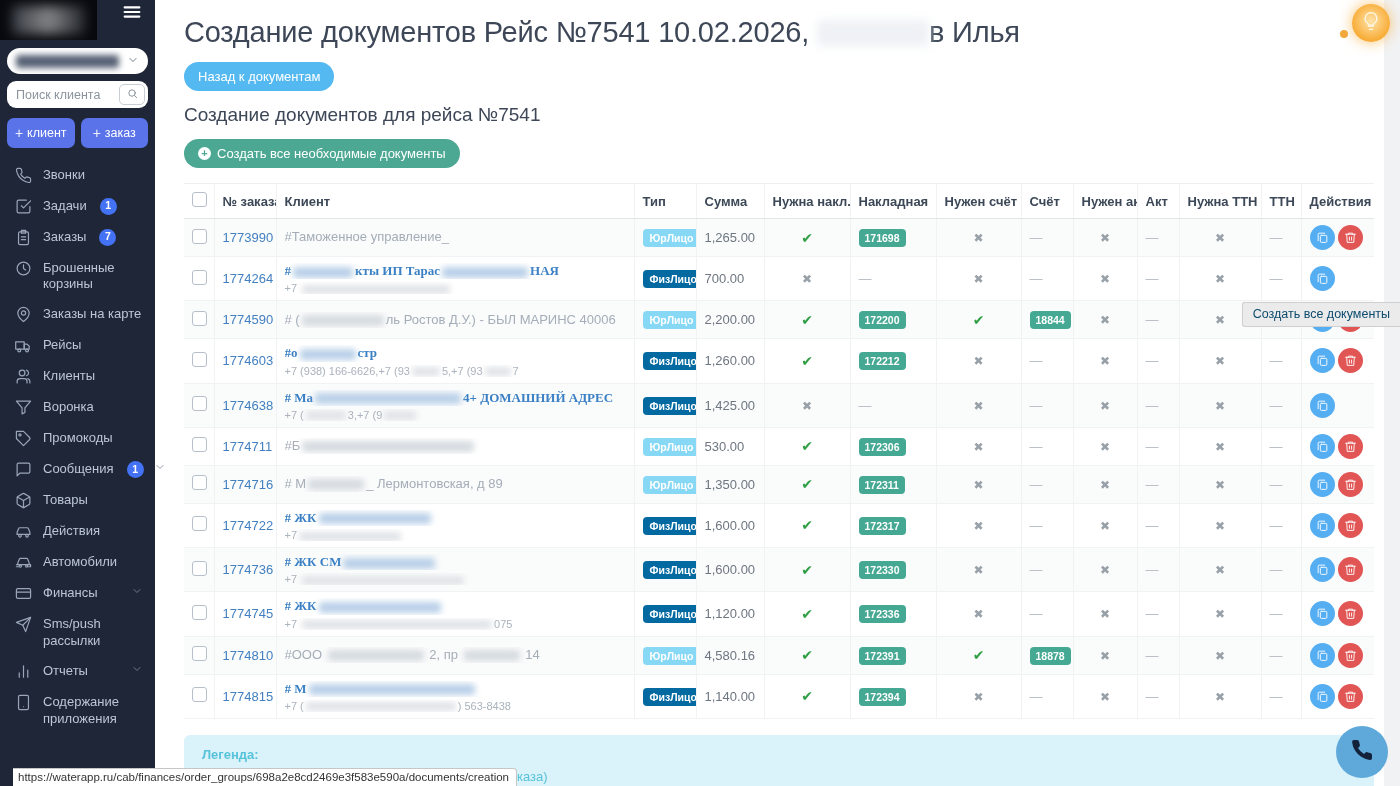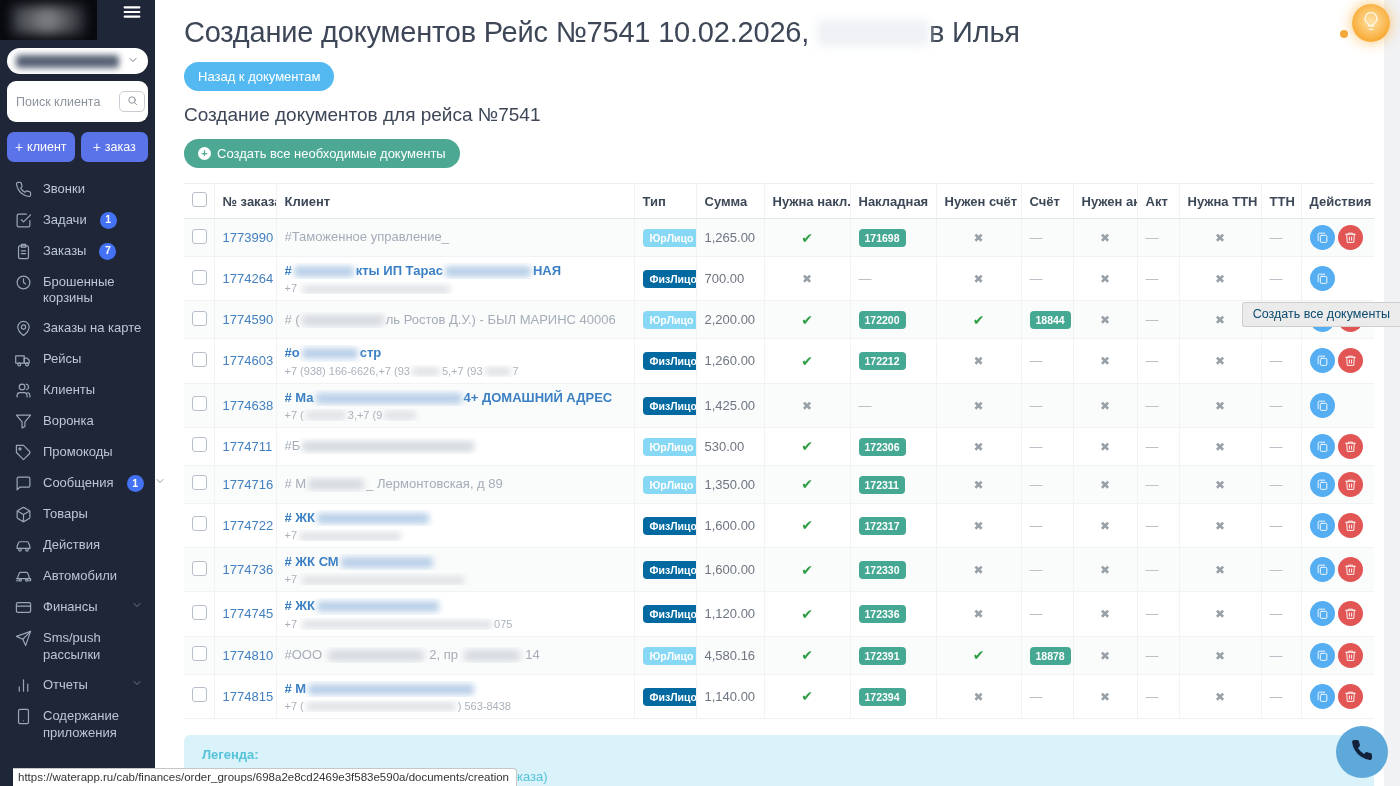--- a/index.html
+++ b/index.html
@@ -10,21 +10,21 @@
   .sidebar { position:absolute; left:0; top:0; bottom:0; width:155px; background:#1e2638; color:#b9c3d1; z-index:5; }
   .logo-row { position:relative; height:46px; }
   .logo-blur { position:absolute; left:0; top:0; width:97px; height:40px; background:#07090e; overflow:hidden; }
   .logo-blur::after { content:""; position:absolute; inset:6px 12px; background:linear-gradient(90deg,rgba(210,220,235,.25),rgba(255,255,255,.5),rgba(210,220,235,.15)); filter:blur(6px); }
   .burger { position:absolute; right:12px; top:1px; color:#fff; cursor:pointer; }
   .burger svg { width:22px; height:22px; }
   .side-select { margin:2px 7px 7px; background:#fff; border-radius:13px; height:26px; display:flex; align-items:center; padding:0 9px; }
   .side-select .sel-blur { flex:1; height:13px; border-radius:3px; background:#39455c; filter:blur(3px); opacity:.85; margin-right:8px; }
   .side-select .chev { color:#5a6472; }
   .side-select .chev svg{ width:12px; height:12px; }
-  .search-wrap { margin:0 7px 10px; background:#fff; border-radius:9px; height:41px; display:flex; align-items:center; padding:3px; }
+  .search-wrap { margin:0 7px 10px; background:#fff; border-radius:9px; height:27px; display:flex; align-items:center; padding:3px; }
   .search-wrap input { flex:1; border:none; outline:none; font-size:12.5px; padding:0 6px; color:#333; min-width:0; font-family:inherit; }
   .search-wrap input::placeholder { color:#8c939c; }
   .search-btn { width:26px; height:21px; border:1px solid #c9ced4; border-radius:5px; background:#fff; display:flex; align-items:center; justify-content:center; color:#6d7680; cursor:pointer; flex:none; }
   .search-btn svg { width:11px; height:11px; }
   .add-btns { display:flex; gap:6px; margin:0 7px 12px; }
   .add-btn { flex:1; height:30px; border:none; border-radius:7px; background:#5b73e8; color:#fff; font-size:12.5px; display:flex; align-items:center; justify-content:center; gap:4px; cursor:pointer; font-family:inherit; }
   .add-btn .plus { font-size:14px; opacity:.9; }
   .menu { }
   .mi { display:flex; align-items:flex-start; gap:10px; padding:6.5px 8px 6.5px 15px; font-size:13px; line-height:1.3; cursor:pointer; }
   .mi .ic { width:18px; height:18px; flex:none; color:#9aa6b8; margin-top:0; }
@@ -51,21 +51,21 @@
   .docs td { padding:6px 8px; border-bottom:1px solid #f0f2f4; vertical-align:middle; overflow:hidden; }
   .docs th + th, .docs td + td { border-left:1px solid #f0f2f4; }
   .docs tbody tr:nth-child(odd) { background:#fafbfb; }
   col.c-check{width:30px} col.c-order{width:62px} col.c-client{width:358px} col.c-type{width:62px}
   col.c-sum{width:68px} col.c-need1{width:86px} col.c-doc1{width:86px} col.c-need2{width:85px}
   col.c-doc2{width:52px} col.c-need3{width:64px} col.c-doc3{width:42px} col.c-need4{width:82px}
   col.c-doc4{width:40px} col.c-act{width:73px}
   .cbx { width:15px; height:15px; border:1.5px solid #b7bfca; border-radius:3px; background:#fff; display:inline-block; cursor:pointer; }
   .order-link { color:#4380c0; text-decoration:none; cursor:pointer; }
   .cl-name { line-height:1.25; white-space:nowrap; overflow:hidden; }
-  .cl-name.link { color:#3b80c4; font-weight:bold; }
+  .cl-name.link { color:#3b80c4; font-weight:bold;font-family:Liberation Serif, serif; }
   .cl-name.muted { color:#a4adb8; font-weight:normal; }
   .phones { color:#aab2bc; font-size:11px; margin-top:3px; white-space:nowrap; overflow:hidden; }
   .b { display:inline-block; height:11px; border-radius:3px; filter:blur(3px); vertical-align:middle; margin:0 2px; }
   .cl-name.link .b { background:#b9d0e8; }
   .cl-name.muted .b { background:#d6dbe0; }
   .phones .b { background:#dfe2e6; height:9px; }
   .tbadge { color:#fff; font-size:10.5px; font-weight:bold; padding:3px 7px; border-radius:4px; white-space:nowrap; }
   .t-yur { background:#87d8f5; }
   .t-fiz { background:#0369a1; }
   .sum { color:#6e7681; }

